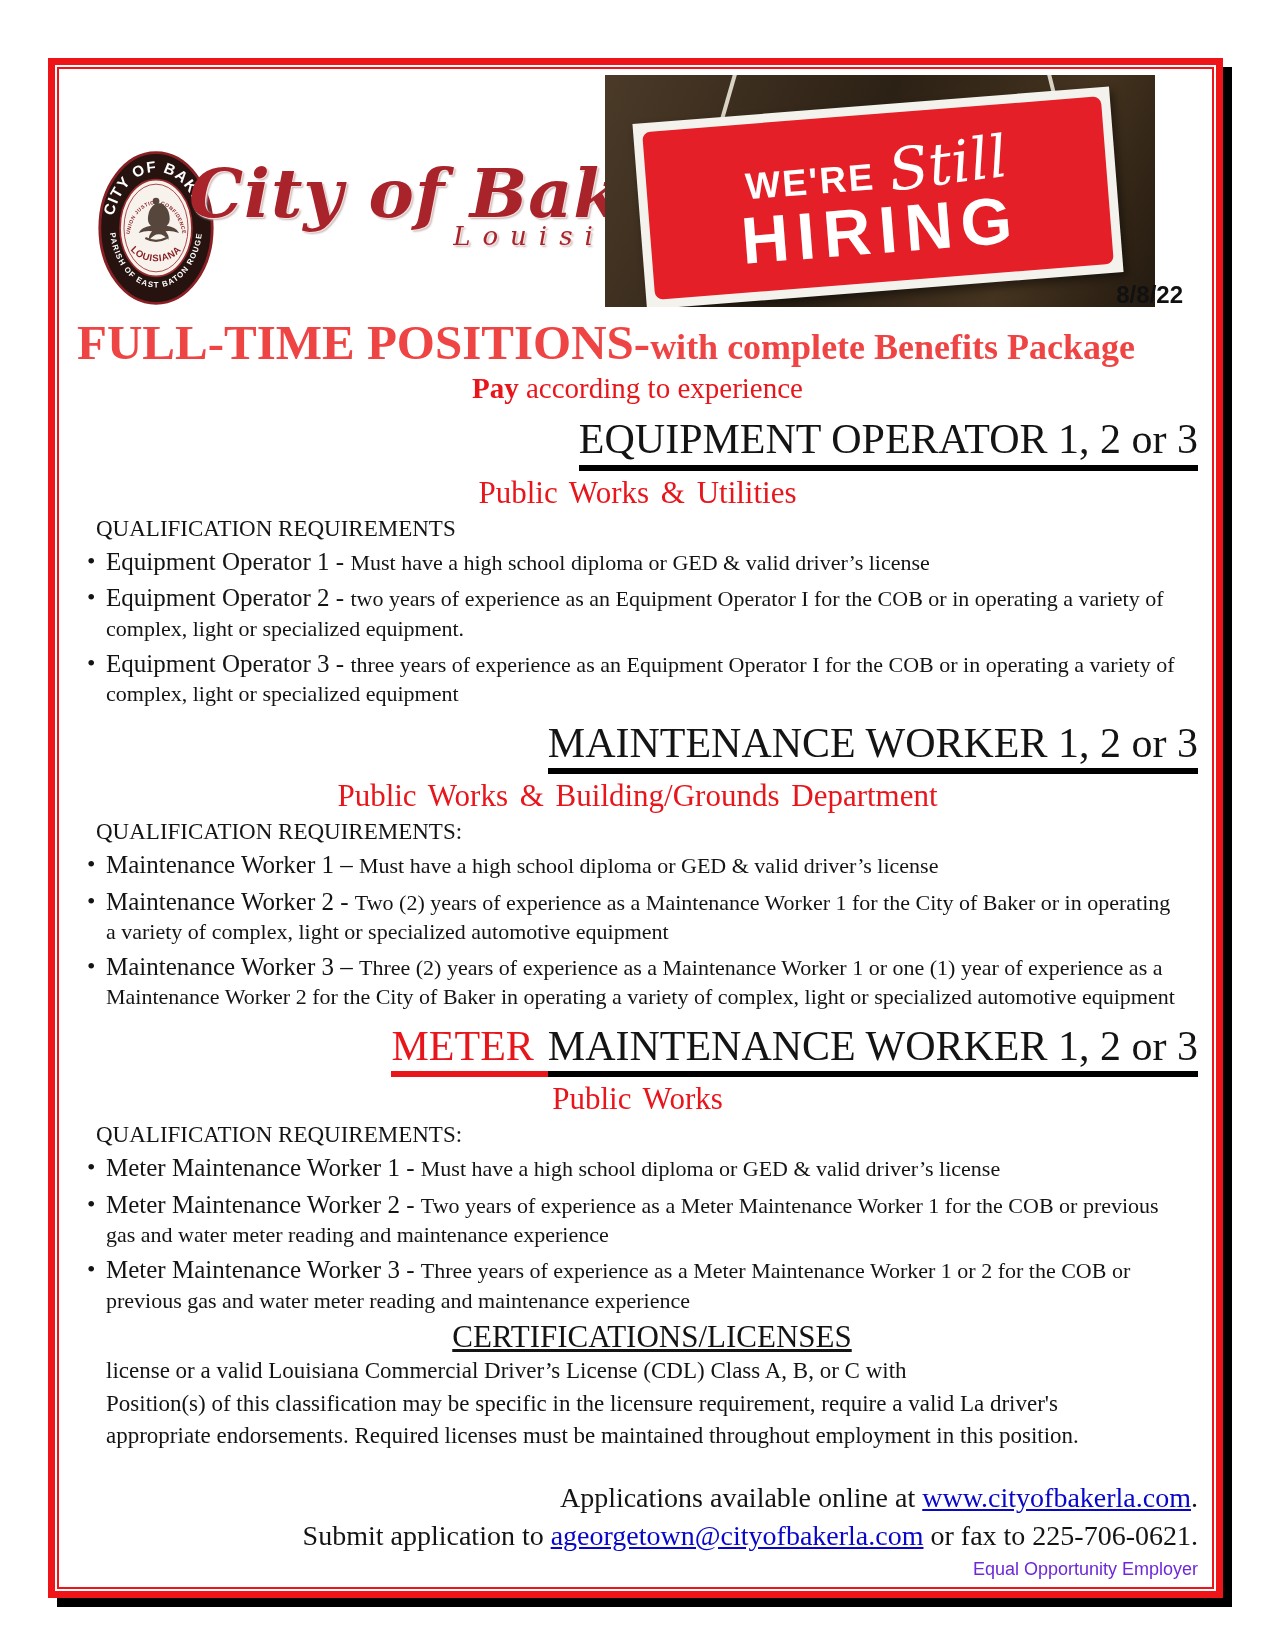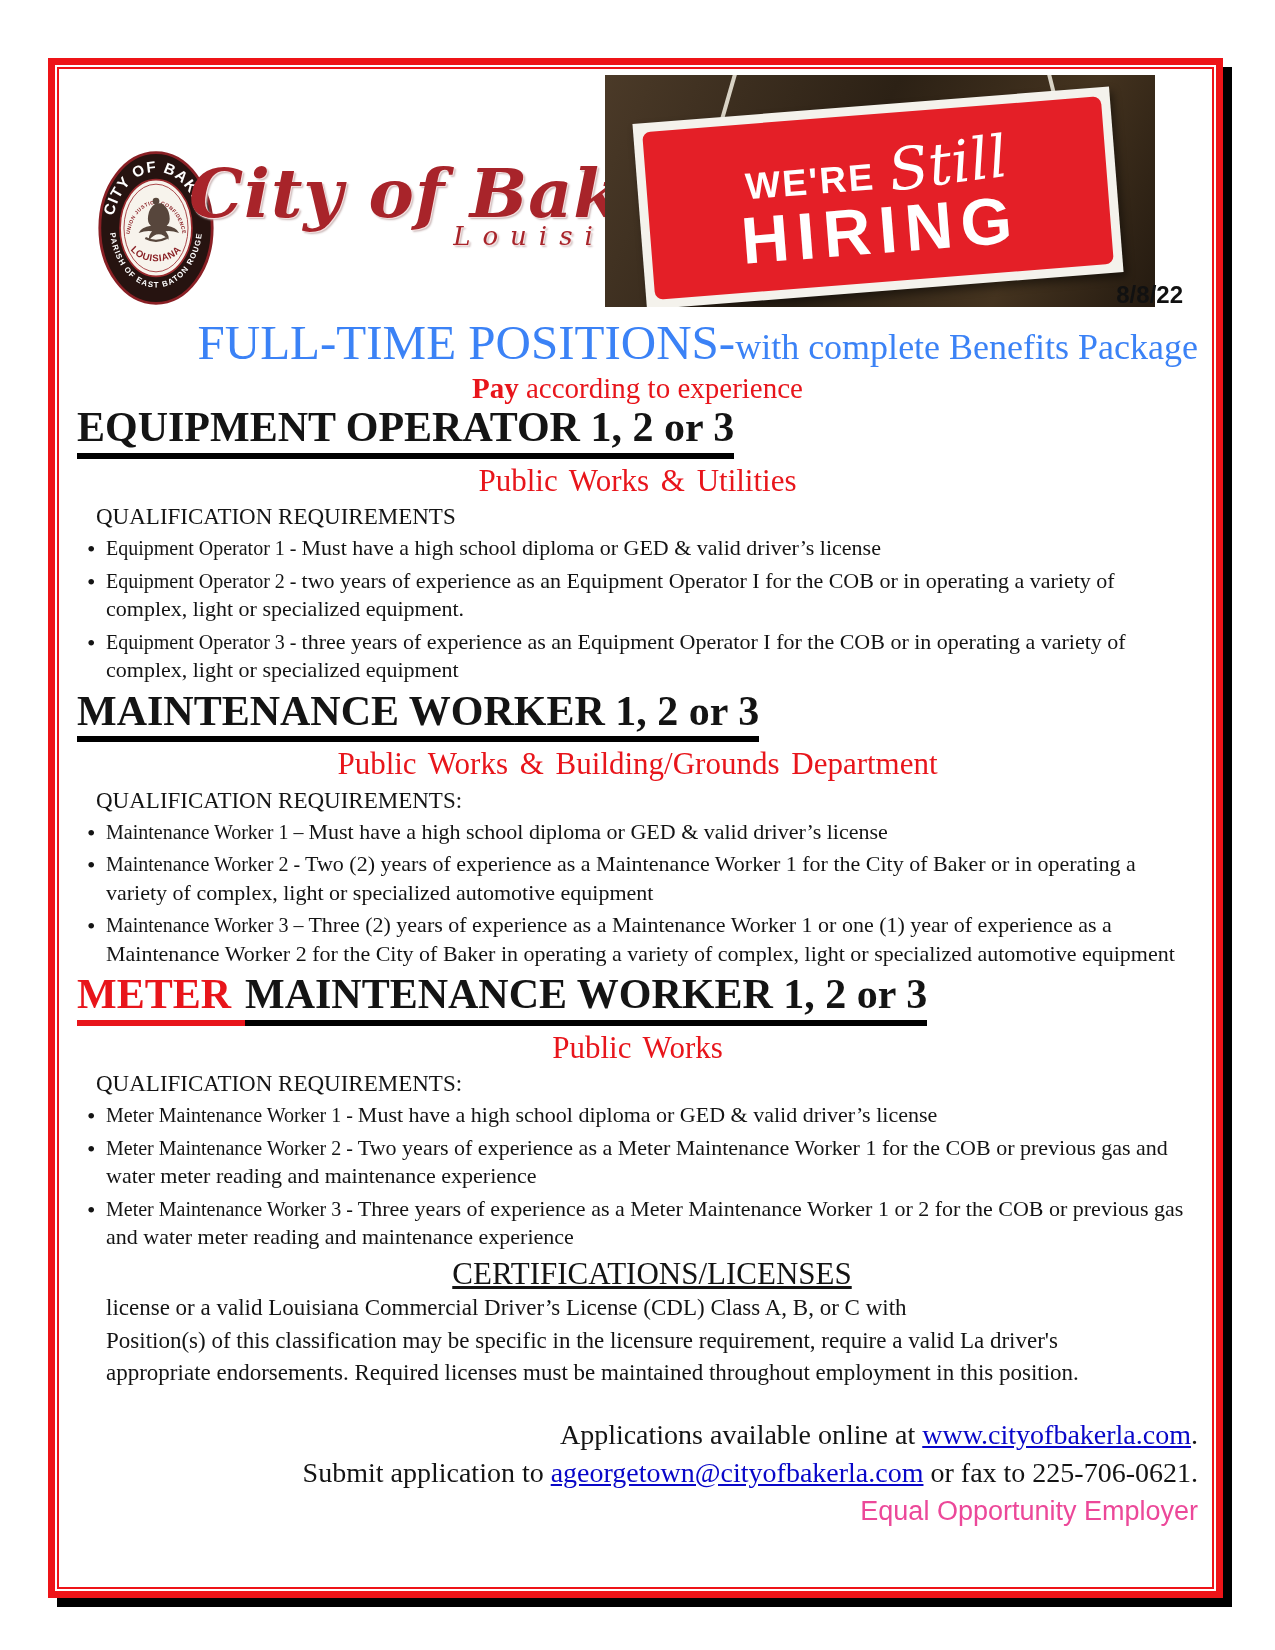--- a/index.html
+++ b/index.html
@@ -30,45 +30,45 @@
   .sign-red { width:100%; height:100%; background:#e41f27; border-radius:8px; color:#fff;
               display:flex; flex-direction:column; align-items:center; justify-content:center; }
   .sign-line1 { display:flex; align-items:baseline; }
   .sign-were { font-family:"Liberation Sans", sans-serif; font-weight:bold; font-size:37px; letter-spacing:2px; }
   .sign-still { font-family:"DejaVu Serif", serif; font-style:italic; font-size:58px; margin-left:14px; transform:rotate(-3deg); }
   .sign-hiring { font-family:"Liberation Sans", sans-serif; font-weight:bold; font-size:66px; letter-spacing:8px; line-height:.95; margin-top:-4px; }
 
   .date { position:absolute; right:15px; top:212px; font-family:"Liberation Sans", sans-serif; font-weight:bold; font-size:24px; color:#111; }
 
   
-  .h1 { text-align:right; color:#3b82f6; font-weight:normal; font-size:49px; line-height:1.05; margin-top:4px; }
+  .h1 { text-align:left; color:#ef4444; font-weight:bold; font-size:49px; line-height:1.05; margin-top:4px; }
   .h1-suffix { font-size:36px; }
   .pay-line { text-align:center; color:#e8151b; font-size:29px; margin-top:4px; }
   .pay-lead { font-weight:bold; }
 
   
-  .section-title { text-align:left; font-weight:bold; font-size:42px; line-height:1.08; }
+  .section-title { text-align:right; font-weight:normal; font-size:42px; line-height:1.08; margin-top:12px; }
   .section-title .u { display:inline-block; border-bottom:6px solid #000; padding-bottom:2px; }
   .section-title .u-red { color:#e8151b; border-bottom-color:#e8151b; padding-right:14px; }
   .section-sub { text-align:center; color:#e8151b; font-size:31px; line-height:1.2; margin-top:3px; word-spacing:4px; }
   .qual-heading { font-size:23px; margin:5px 0 2px 19px; }
   ul.bullets { list-style:none; }
   .bullets li { position:relative; padding-left:29px; padding-right:14px; margin:4px 0; font-size:22px; line-height:1.3; }
   .bullets li::before { content:"\2022"; position:absolute; left:10px; top:0; font-size:24px; }
-  .lead { font-size:20px; }
+  .lead { font-size:25px; }
 
   
   .cert-heading { margin-left:29px; font-size:31px; text-decoration:underline; margin-top:2px;text-align:center; }
   .cert-lines { margin-left:29px; font-size:23px; line-height:1.42; }
 
   
   .footer { margin-top:26px; text-align:right; }
   .f-line { font-size:28px; line-height:1.35; }
   a.link { color:#0806c8; text-decoration:underline; }
-  .eoe { font-family:"Liberation Sans", sans-serif; font-size:27px; margin-top:4px; color:#ec4899; }
+  .eoe { font-family:"Liberation Sans", sans-serif; font-size:18px; margin-top:4px; color:#6d28d9; }
 
   
   .seal text { font-family:"Liberation Sans", sans-serif; }
 </style>
 </head>
 <body>
 
 <div class="frame">
   <div class="frame-inner">
     <div class="content">

